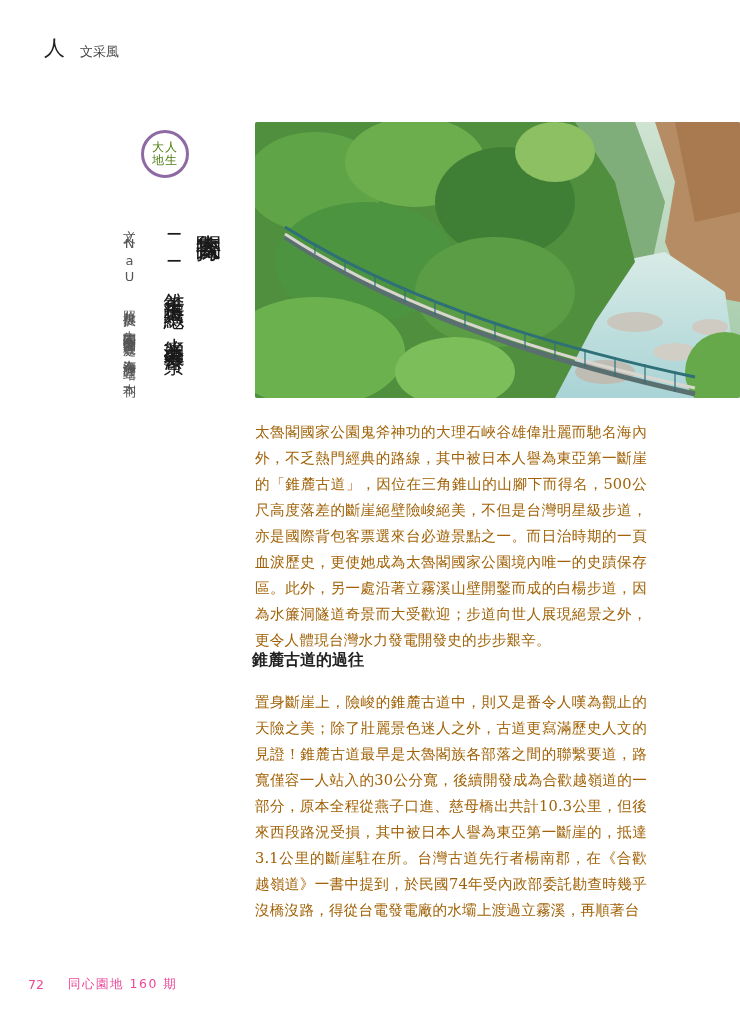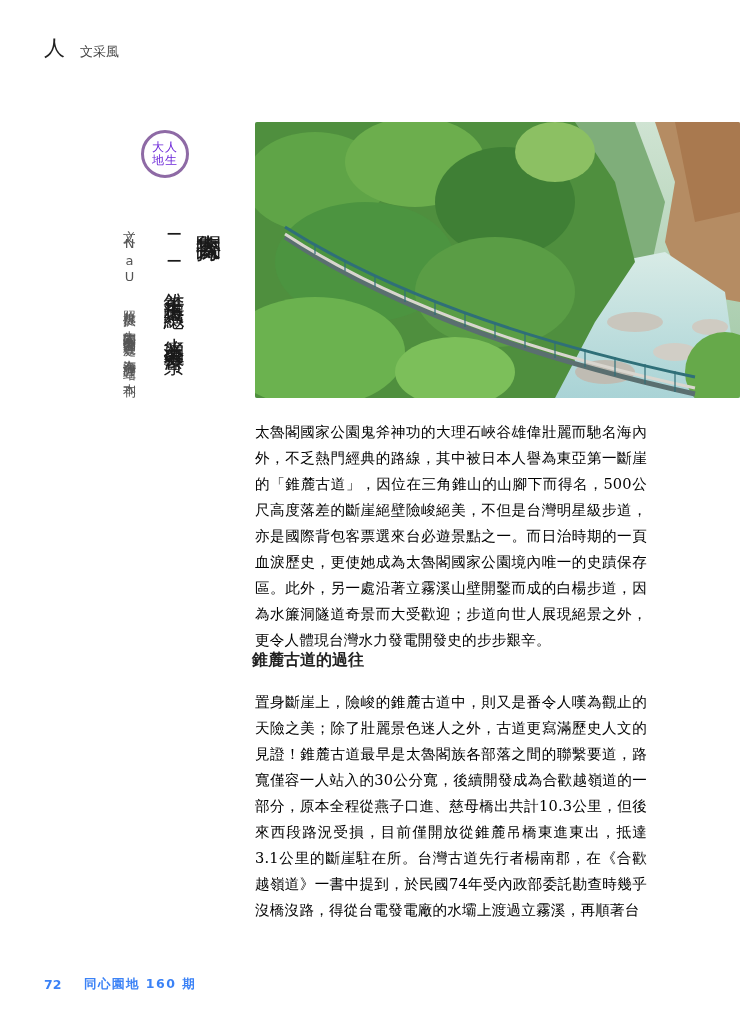--- a/index.html
+++ b/index.html
@@ -9,47 +9,47 @@
   }
   .section-header { position:absolute; left:44px; top:38px; display:flex; align-items:flex-end; }
   .section-header .big { font-family:"DejaVu Sans",sans-serif; font-size:21px; color:#222; line-height:1; }
   .section-header .small { font-family:"DejaVu Sans",sans-serif; font-size:13px; color:#444; line-height:1; margin-left:15px; margin-bottom:1px; }
 
   .badge {
     position:absolute; left:141px; top:130px; width:48px; height:48px; border-radius:50%;
     border:3px solid #8e6aa5; box-sizing:border-box; display:flex; flex-direction:column;
     align-items:center; justify-content:center; background:#fff;
   }
-  .badge span { font-family:Liberation Serif, serif; font-size:12px; line-height:13px; color:#6d28d9; letter-spacing:1px; }
+  .badge span { font-family:Liberation Serif, serif; font-size:12px; line-height:13px; color:#4d7c0f; letter-spacing:1px; }
 
   .vcol { position:absolute; writing-mode:vertical-rl; text-orientation:upright; }
   .title { left:192px; top:214px; font-size:25px; color:#1a1a1a; letter-spacing:1px; font-family:"DejaVu Sans",sans-serif; font-weight:normal; }
   .subtitle { left:160px; top:222px; font-size:21px; color:#1a1a1a; letter-spacing:3px; font-family:"DejaVu Sans",sans-serif; }
   .subtitle .dash { display:inline-block; }
   .credit { left:120px; top:220px; font-size:13px; color:#555; letter-spacing:1.5px; font-family:"DejaVu Sans",sans-serif; }
   .credit .gap { display:inline-block; height:14px; }
 
   .photo {
     position:absolute; left:255px; top:122px; width:485px; height:276px; overflow:hidden;
     border-radius:2px;
   }
   .photo svg { display:block; width:100%; height:100%; }
 
   .body-text {
-    position:absolute; left:255px; width:392px; font-size:14.6px; line-height:26px; color:#000000;
+    position:absolute; left:255px; width:392px; font-size:14.6px; line-height:26px; color:#a16207;
     text-align:justify; letter-spacing:0.2px;
   }
   .p1 { top:419px; }
   .h2 {
     position:absolute; left:252px; top:650px; font-family:"DejaVu Sans",sans-serif;
     font-size:16px; font-weight:bold; color:#222;
   }
   .p2 { top:689px; }
 
-  .footer { position:absolute; left:44px; top:976px; display:flex; align-items:center; font-family:"DejaVu Sans",sans-serif; font-size:12.5px; color:#3b82f6;font-weight:bold; }
+  .footer { position:absolute; left:28px; top:976px; display:flex; align-items:center; font-family:"DejaVu Sans",sans-serif; font-size:12.5px; color:#ec4899; }
   .footer .pg { width:40px; }
   .footer .mag { letter-spacing:1.5px; }
 </style>
 </head>
 <body>
 
 <div class="section-header">
   <span class="big">人</span>
   <span class="small">文采風</span>
 </div>
@@ -122,18 +122,18 @@
       <line x1="390" y1="242" x2="390" y2="262"></line>
       <line x1="420" y1="249" x2="420" y2="270"></line>
     </g>
   </svg>
 </div>
 
 <div class="body-text p1">太魯閣國家公園鬼斧神功的大理石峽谷雄偉壯麗而馳名海內外，不乏熱門經典的路線，其中被日本人譽為東亞第一斷崖的「錐麓古道」，因位在三角錐山的山腳下而得名，500公尺高度落差的斷崖絕壁險峻絕美，不但是台灣明星級步道，亦是國際背包客票選來台必遊景點之一。而日治時期的一頁血淚歷史，更使她成為太魯閣國家公園境內唯一的史蹟保存區。此外，另一處沿著立霧溪山壁開鑿而成的白楊步道，因為水簾洞隧道奇景而大受歡迎；步道向世人展現絕景之外，更令人體現台灣水力發電開發史的步步艱辛。</div>
 
 <div class="h2">錐麓古道的過往</div>
 
-<div class="body-text p2">置身斷崖上，險峻的錐麓古道中，則又是番令人嘆為觀止的天險之美；除了壯麗景色迷人之外，古道更寫滿歷史人文的見證！錐麓古道最早是太魯閣族各部落之間的聯繫要道，路寬僅容一人站入的30公分寬，後續開發成為合歡越嶺道的一部分，原本全程從燕子口進、慈母橋出共計10.3公里，但後來西段路況受損，目前僅開放從錐麓吊橋東進東出，抵達3.1公里的斷崖駐在所。台灣古道先行者楊南郡，在《合歡越嶺道》一書中提到，於民國74年受內政部委託勘查時幾乎沒橋沒路，得從台電發電廠的水壩上渡過立霧溪，再順著台</div>
+<div class="body-text p2">置身斷崖上，險峻的錐麓古道中，則又是番令人嘆為觀止的天險之美；除了壯麗景色迷人之外，古道更寫滿歷史人文的見證！錐麓古道最早是太魯閣族各部落之間的聯繫要道，路寬僅容一人站入的30公分寬，後續開發成為合歡越嶺道的一部分，原本全程從燕子口進、慈母橋出共計10.3公里，但後來西段路況受損，其中被日本人譽為東亞第一斷崖的，抵達3.1公里的斷崖駐在所。台灣古道先行者楊南郡，在《合歡越嶺道》一書中提到，於民國74年受內政部委託勘查時幾乎沒橋沒路，得從台電發電廠的水壩上渡過立霧溪，再順著台</div>
 
 <div class="footer">
   <span class="pg">72</span>
   <span class="mag">同心園地 160 期</span>
 </div>
 
 </body></html>

